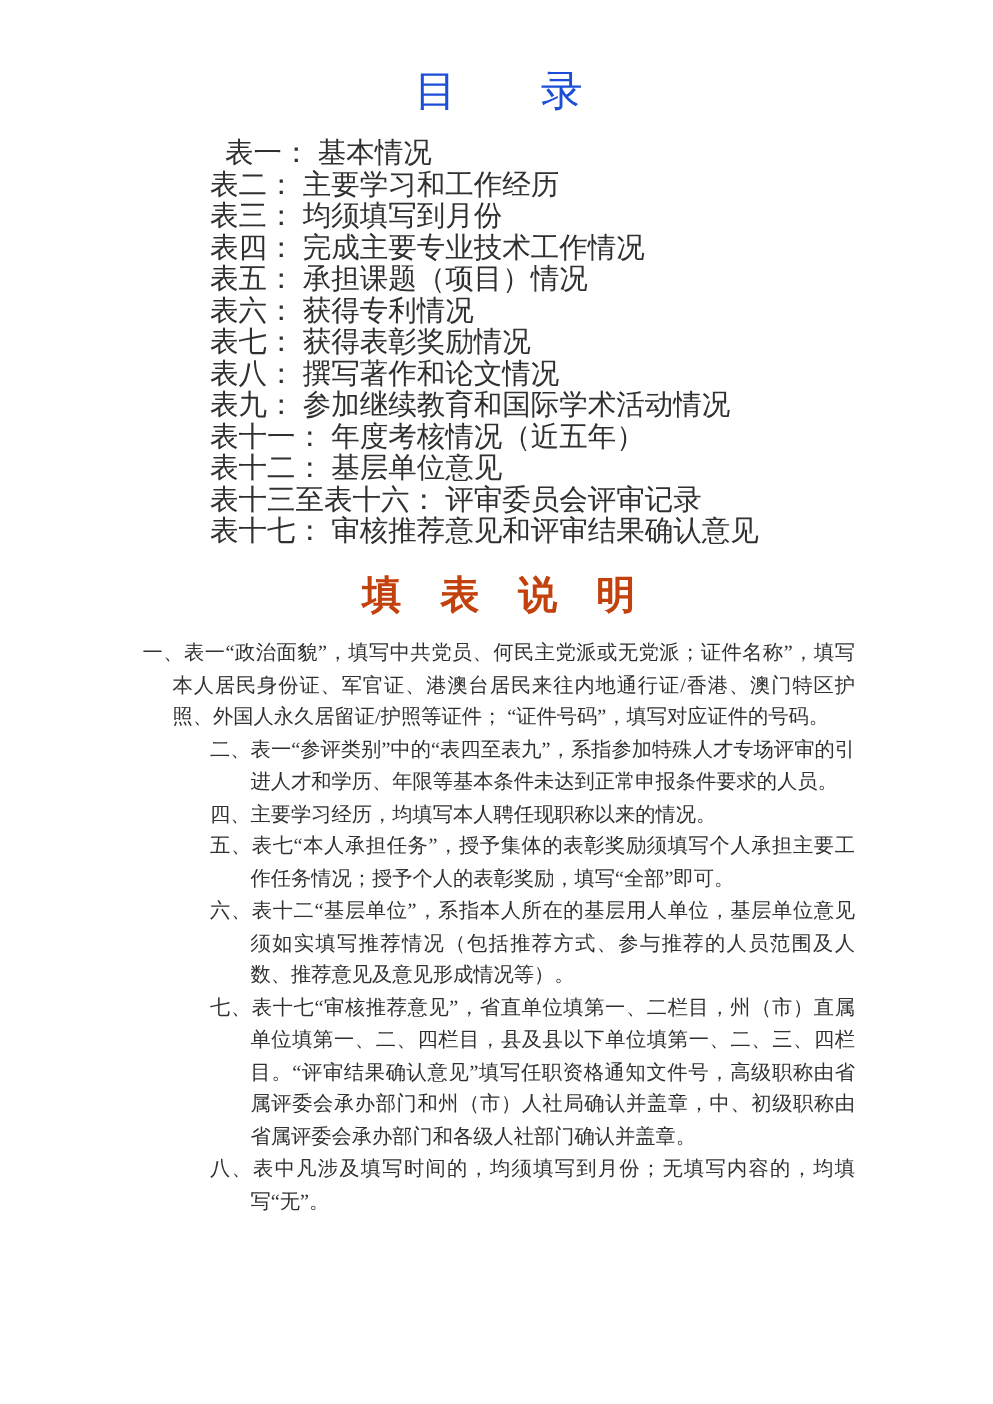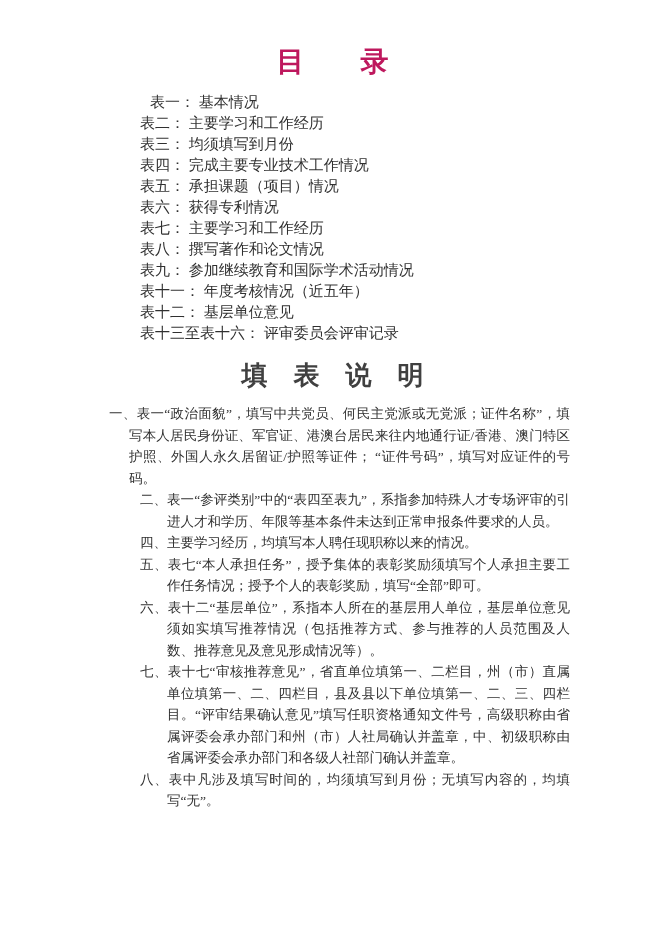--- a/index.html
+++ b/index.html
@@ -15,86 +15,86 @@
     background: #ffffff;
     color: #303030;
     font-family: "Liberation Serif", "DejaVu Serif", serif;
     padding: 46px 92px 0 95px;
     overflow: hidden;
   }
   .toc-title {
     margin: 0;
     text-align: center;
     font-size: 28px;
-    font-weight: bold;
+    font-weight: normal;
     line-height: 32px;
     white-space: pre;
-    color: #be185d;
+    color: #1d4ed8;
   }
   .toc-list {
     list-style: none;
     margin: 14px 0 16px 0;
     padding: 0 0 0 45px;
-    font-size: 15px;
+    font-size: 19px;
     line-height: 21px;
   }
   .toc-item {
     white-space: nowrap;
   }
   .toc-item.first {
     padding-left: 10px;
   }
   .ins-title {
     margin: 17px 0 0 0;
     text-align: center;
     font-size: 26px;
     font-weight: bold;
     line-height: 30px;
     white-space: pre;
-    color: #404040;
+    color: #c2410c;
   }
   .ins-body {
     margin-top: 12px;
     font-size: 13.5px;
     line-height: 21.5px;
     text-align: justify;
   }
   .ins-para {
     margin: 0;
   }
   .ins-para.p-first {
     padding-left: 20px;
     text-indent: -20px;
-    margin-left: 14px;
   }
   .ins-para.p-rest {
     padding-left: 72px;
     text-indent: -27px;
   }
 </style>
 </head>
 <body>
 
 <div class="page">
 
   <h1 class="toc-title">目　　录</h1>
 
   <ul class="toc-list">
     <li class="toc-item first">表一： 基本情况</li>
     <li class="toc-item">表二： 主要学习和工作经历</li>
     <li class="toc-item">表三： 均须填写到月份</li>
     <li class="toc-item">表四： 完成主要专业技术工作情况</li>
     <li class="toc-item">表五： 承担课题（项目）情况</li>
     <li class="toc-item">表六： 获得专利情况</li>
-    <li class="toc-item">表七： 主要学习和工作经历</li>
+    <li class="toc-item">表七： 获得表彰奖励情况</li>
     <li class="toc-item">表八： 撰写著作和论文情况</li>
     <li class="toc-item">表九： 参加继续教育和国际学术活动情况</li>
     <li class="toc-item">表十一： 年度考核情况（近五年）</li>
     <li class="toc-item">表十二： 基层单位意见</li>
     <li class="toc-item">表十三至表十六： 评审委员会评审记录</li>
+    <li class="toc-item">表十七： 审核推荐意见和评审结果确认意见</li>
   </ul>
 
   <h2 class="ins-title">填　表　说　明</h2>
 
   <div class="ins-body">
     <p class="ins-para p-first">一、表一“政治面貌”，填写中共党员、何民主党派或无党派；证件名称”，填写本人居民身份证、军官证、港澳台居民来往内地通行证/香港、澳门特区护照、外国人永久居留证/护照等证件； “证件号码”，填写对应证件的号码。</p>
     <p class="ins-para p-rest">二、表一“参评类别”中的“表四至表九”，系指参加特殊人才专场评审的引进人才和学历、年限等基本条件未达到正常申报条件要求的人员。</p>
     <p class="ins-para p-rest">四、主要学习经历，均填写本人聘任现职称以来的情况。</p>
     <p class="ins-para p-rest">五、表七“本人承担任务”，授予集体的表彰奖励须填写个人承担主要工作任务情况；授予个人的表彰奖励，填写“全部”即可。</p>
     <p class="ins-para p-rest">六、表十二“基层单位”，系指本人所在的基层用人单位，基层单位意见须如实填写推荐情况（包括推荐方式、参与推荐的人员范围及人数、推荐意见及意见形成情况等）。</p>

